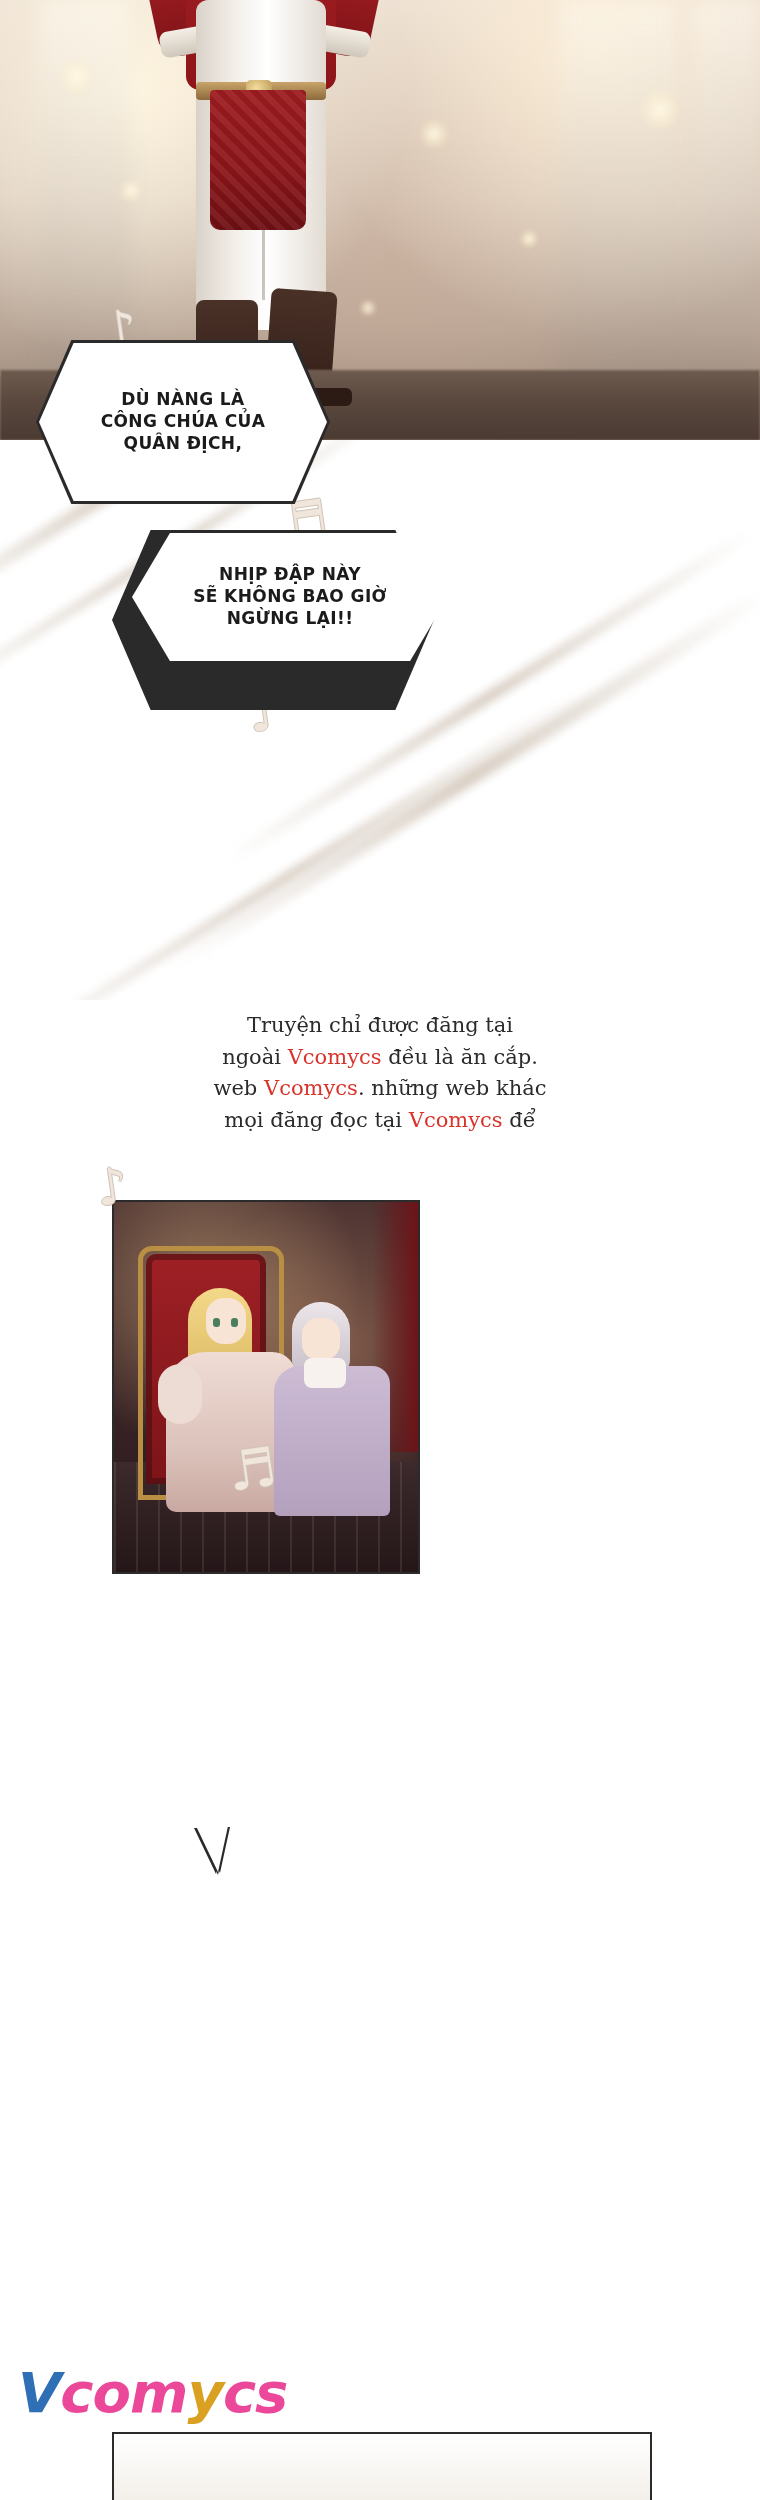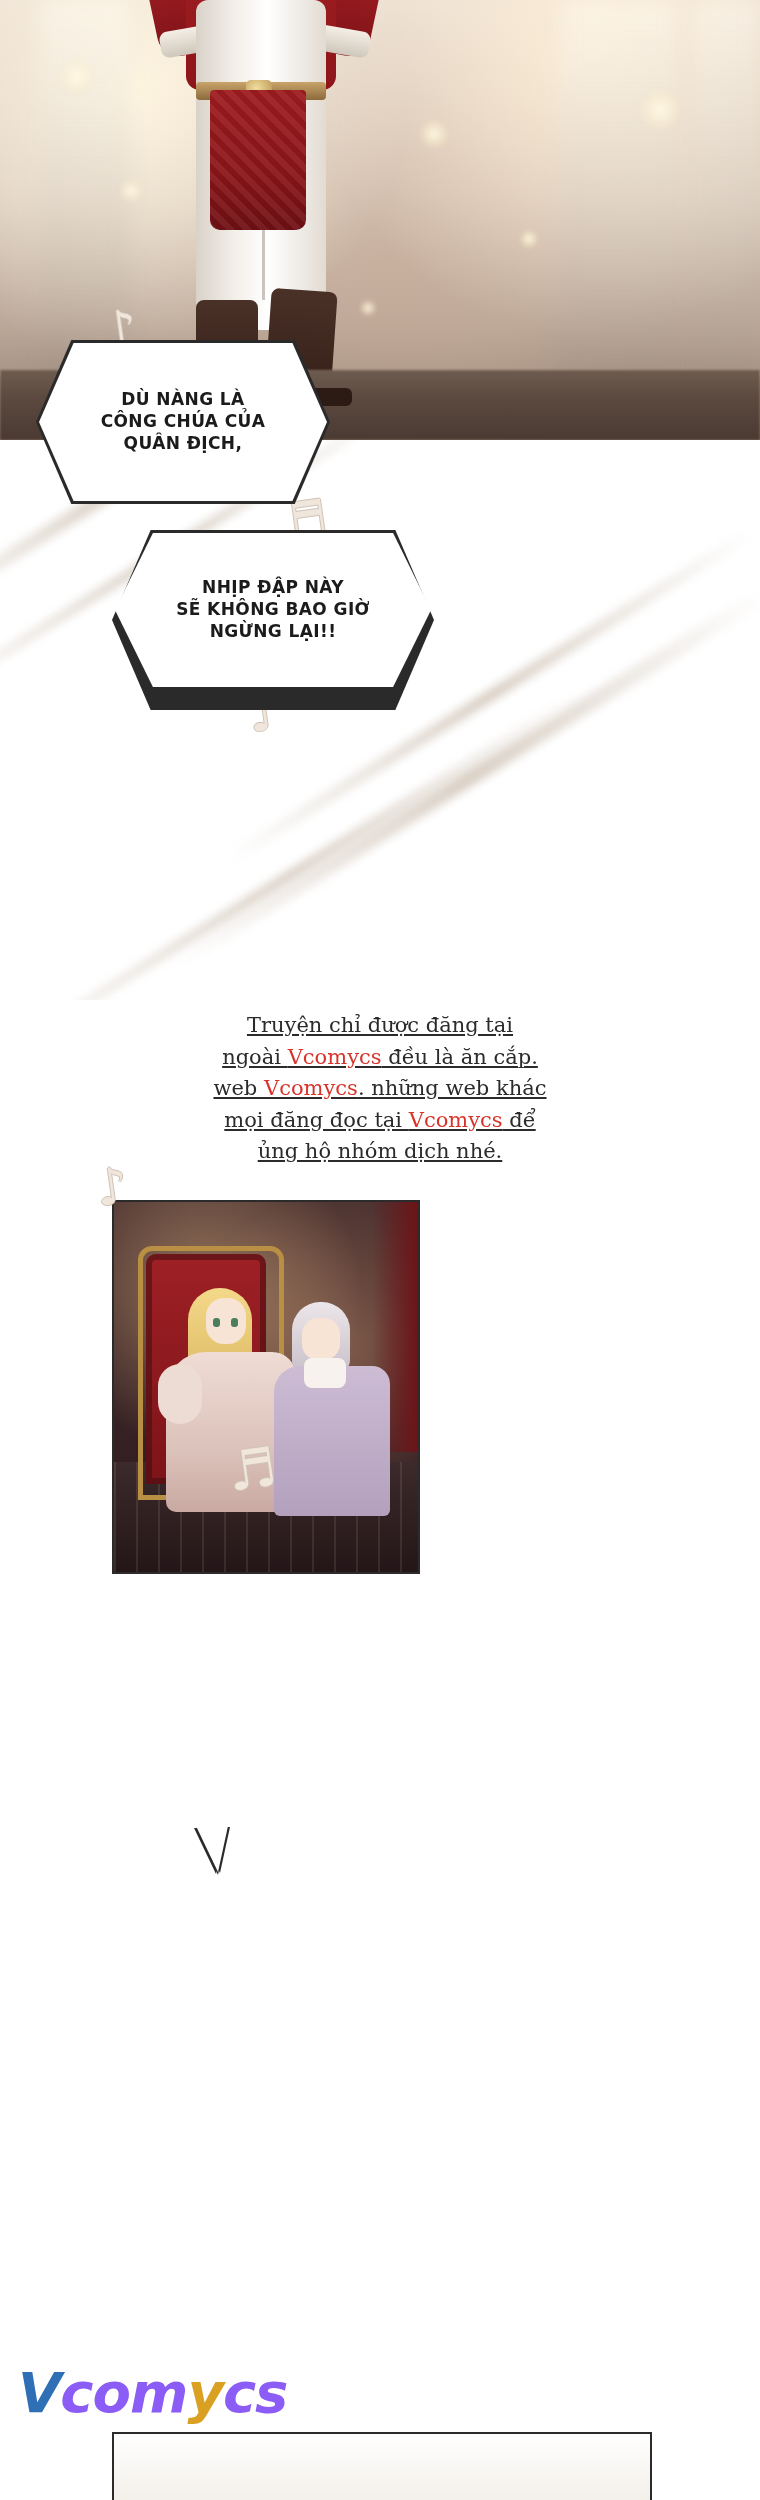--- a/index.html
+++ b/index.html
@@ -195,21 +195,20 @@
 
   
   .credit {
     position: absolute;
     left: 0; top: 1010px; width: 760px;
     text-align: center;
     font-family: "DejaVu Serif", serif;
     font-size: 21px;
     line-height: 1.5;
     color: #2b2b2b;
-    text-decoration: underline;
   }
   .credit .brand { color: #d9342b; }
 
   
   .panel-mid {
     position: absolute;
     left: 112px; top: 1200px;
     width: 304px; height: 370px;
     overflow: hidden;
     border: 2px solid #2b2b2b;
@@ -317,21 +316,21 @@
   .watermark {
     position: absolute;
     left: 18px; top: 2360px;
     font-family: "DejaVu Sans", sans-serif;
     font-size: 56px;
     font-weight: 700;
     font-style: italic;
     letter-spacing: -1px;
   }
   .wm-v { color: #2f6fb5; }
-  .wm-rest { color: #8b5cf6; }
+  .wm-rest { color: #ec4899; }
   .wm-y { color: #d9a021; }
 
   .bottom-panel-edge {
     position: absolute;
     left: 112px; top: 2432px; width: 536px; height: 68px;
     border: 2px solid #2b2b2b;
     border-bottom: none;
     background: linear-gradient(to bottom, #ffffff, #f3efe9);
   }
 </style>
@@ -386,38 +385,37 @@
   <span class="note" style="left:248px; top:682px; font-size:52px;">♪</span>
 
   <div class="hex-border" style="left:36px; top:340px; width:294px; height:164px;"></div>
   <div class="bubble hex" style="left:39px; top:343px; width:288px; height:158px;">
     <div class="bubble-text">DÙ NÀNG LÀ
 CÔNG CHÚA CỦA
 QUÂN ĐỊCH,</div>
   </div>
 
   <div class="hex-border" style="left:112px; top:530px; width:322px; height:180px;"></div>
-  <div class="bubble hex" style="left:115px; top:533px; width:316px; height:154px;">
+  <div class="bubble hex" style="left:132px; top:533px; width:316px; height:128px;">
     <div class="bubble-text">NHỊP ĐẬP NÀY
 SẼ KHÔNG BAO GIỜ
 NGỪNG LẠI!!</div>
   </div>
 
   <div class="credit">
     <div>Truyện chỉ được đăng tại</div>
     <div>
       <span>ngoài </span><span class="brand">Vcomycs</span><span> đều là ăn cắp.</span>
     </div>
     <div>
       <span>web </span><span class="brand">Vcomycs</span><span>. những web khác</span>
     </div>
     <div>
       <span>mọi đăng đọc tại </span><span class="brand">Vcomycs</span><span> để</span>
     </div>
-    <div>ủng hộ nhóm dịch nhé.</div>
   </div>
 
   <div class="panel-mid">
     <div class="pm-bg"></div>
     <div class="curtain"></div>
     <div class="pm-floor"></div>
     <div class="pm-pattern"></div>
     <div class="throne-gold"></div>
     <div class="throne"></div>
     <div class="girl-hair"></div>

